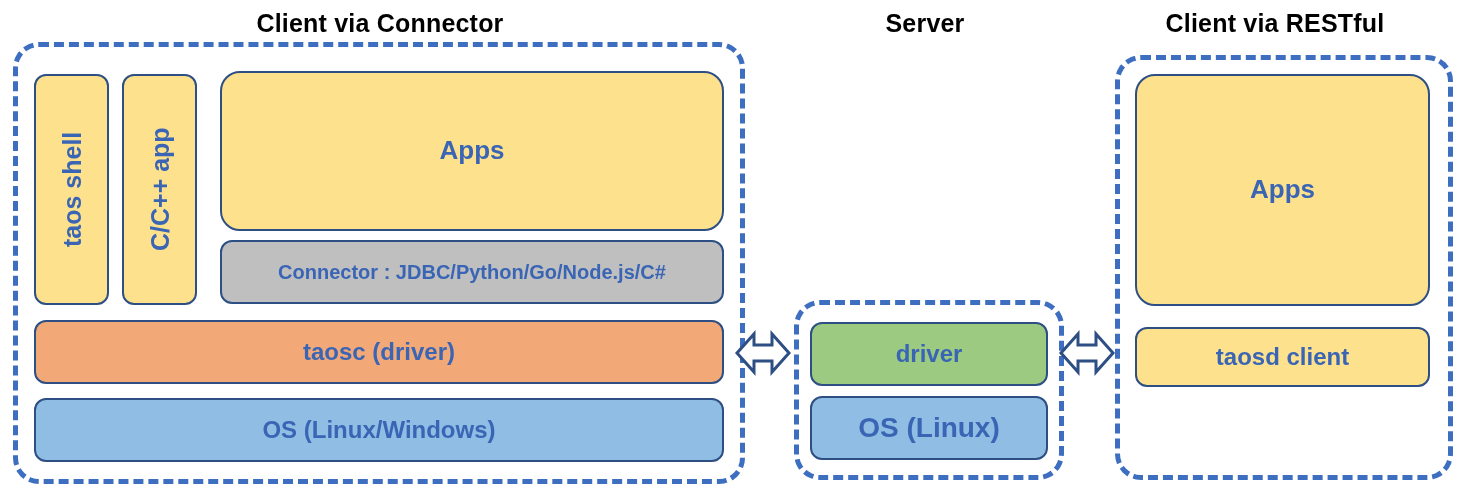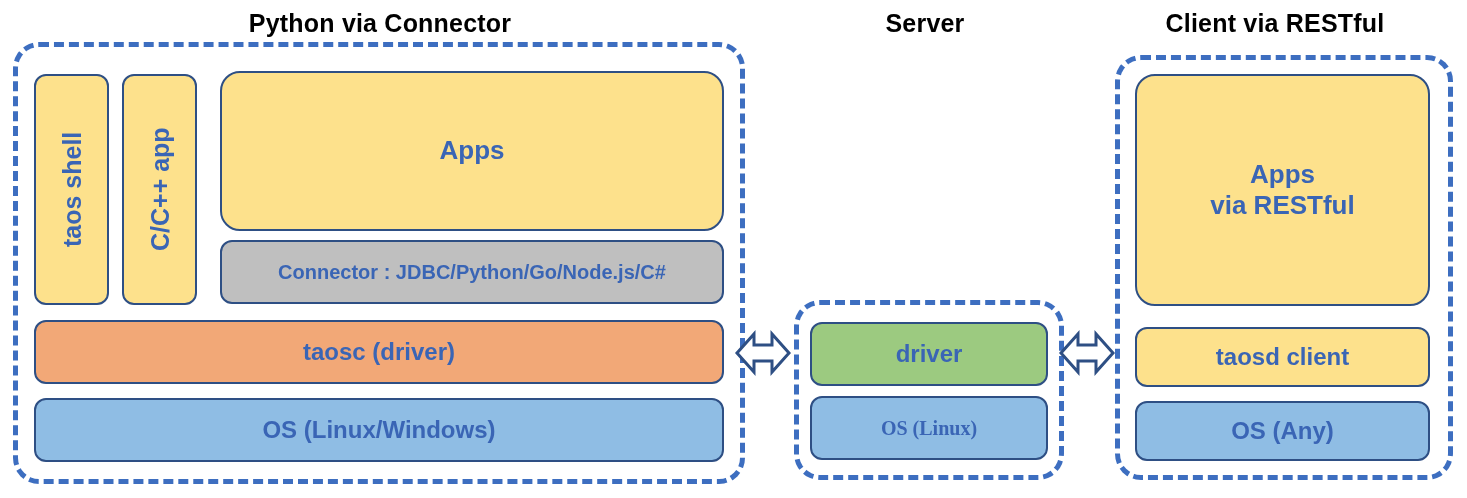--- a/index.html
+++ b/index.html
@@ -72,21 +72,21 @@
   .arrow {
     position: absolute;
   }
   .arrow svg { display: block; }
 </style>
 </head>
 <body>
 
 <div id="canvas">
 
-  <div class="section-title" style="left:180px; top:8px; width:400px;">Python via Connector</div>
+  <div class="section-title" style="left:180px; top:8px; width:400px;">Client via Connector</div>
 
   <div class="section-title" style="left:1110px; top:8px; width:330px;">Client via RESTful</div>
 
   <div class="section-title" style="left:780px; top:8px; width:290px;">Server</div>
 
   <div class="dashed-group" style="left:13px; top:42px; width:732px; height:442px;"></div>
 
   <div class="box fill-yellow vert-label" style="left:34px; top:74px; width:75px; height:231px; font-size:25px;">taos shell</div>
 
   <div class="box fill-yellow vert-label" style="left:122px; top:74px; width:75px; height:231px; font-size:25px;">C/C++ app</div>
@@ -102,32 +102,30 @@
   <div class="arrow" style="left:734px; top:326px;">
     <svg width="58" height="54" viewBox="0 0 58 54">
       <polygon points="3,27 20,8 20,19 38,19 38,8 55,27 38,46 38,35 20,35 20,46" fill="#ffffff" stroke="#2e4f84" stroke-width="3" stroke-linejoin="miter"></polygon>
     </svg>
   </div>
 
   <div class="dashed-group" style="left:794px; top:300px; width:270px; height:180px;"></div>
 
   <div class="box fill-green" style="left:810px; top:322px; width:238px; height:64px; font-size:24px;">driver</div>
 
-  <div class="box fill-blue" style="left:810px; top:396px; width:238px; height:64px; font-size:20px;font-family:Liberation Serif, serif;">OS (Linux)</div>
+  <div class="box fill-blue" style="left:810px; top:396px; width:238px; height:64px; font-size:28px;">OS (Linux)</div>
 
   <div class="arrow" style="left:1058px; top:326px;">
     <svg width="58" height="54" viewBox="0 0 58 54">
       <polygon points="3,27 20,8 20,19 38,19 38,8 55,27 38,46 38,35 20,35 20,46" fill="#ffffff" stroke="#2e4f84" stroke-width="3" stroke-linejoin="miter"></polygon>
     </svg>
   </div>
 
   <div class="dashed-group" style="left:1115px; top:55px; width:338px; height:425px;"></div>
 
   <div class="box fill-yellow rounded-lg" style="left:1135px; top:74px; width:295px; height:232px; font-size:26px; flex-direction:column;">
     <span>Apps</span>
-    <span>via RESTful</span>
   </div>
 
   <div class="box fill-yellow" style="left:1135px; top:327px; width:295px; height:60px; font-size:24px;">taosd client</div>
 
-  <div class="box fill-blue" style="left:1135px; top:401px; width:295px; height:60px; font-size:24px;">OS (Any)</div>
 
 </div>
 
 </body></html>

